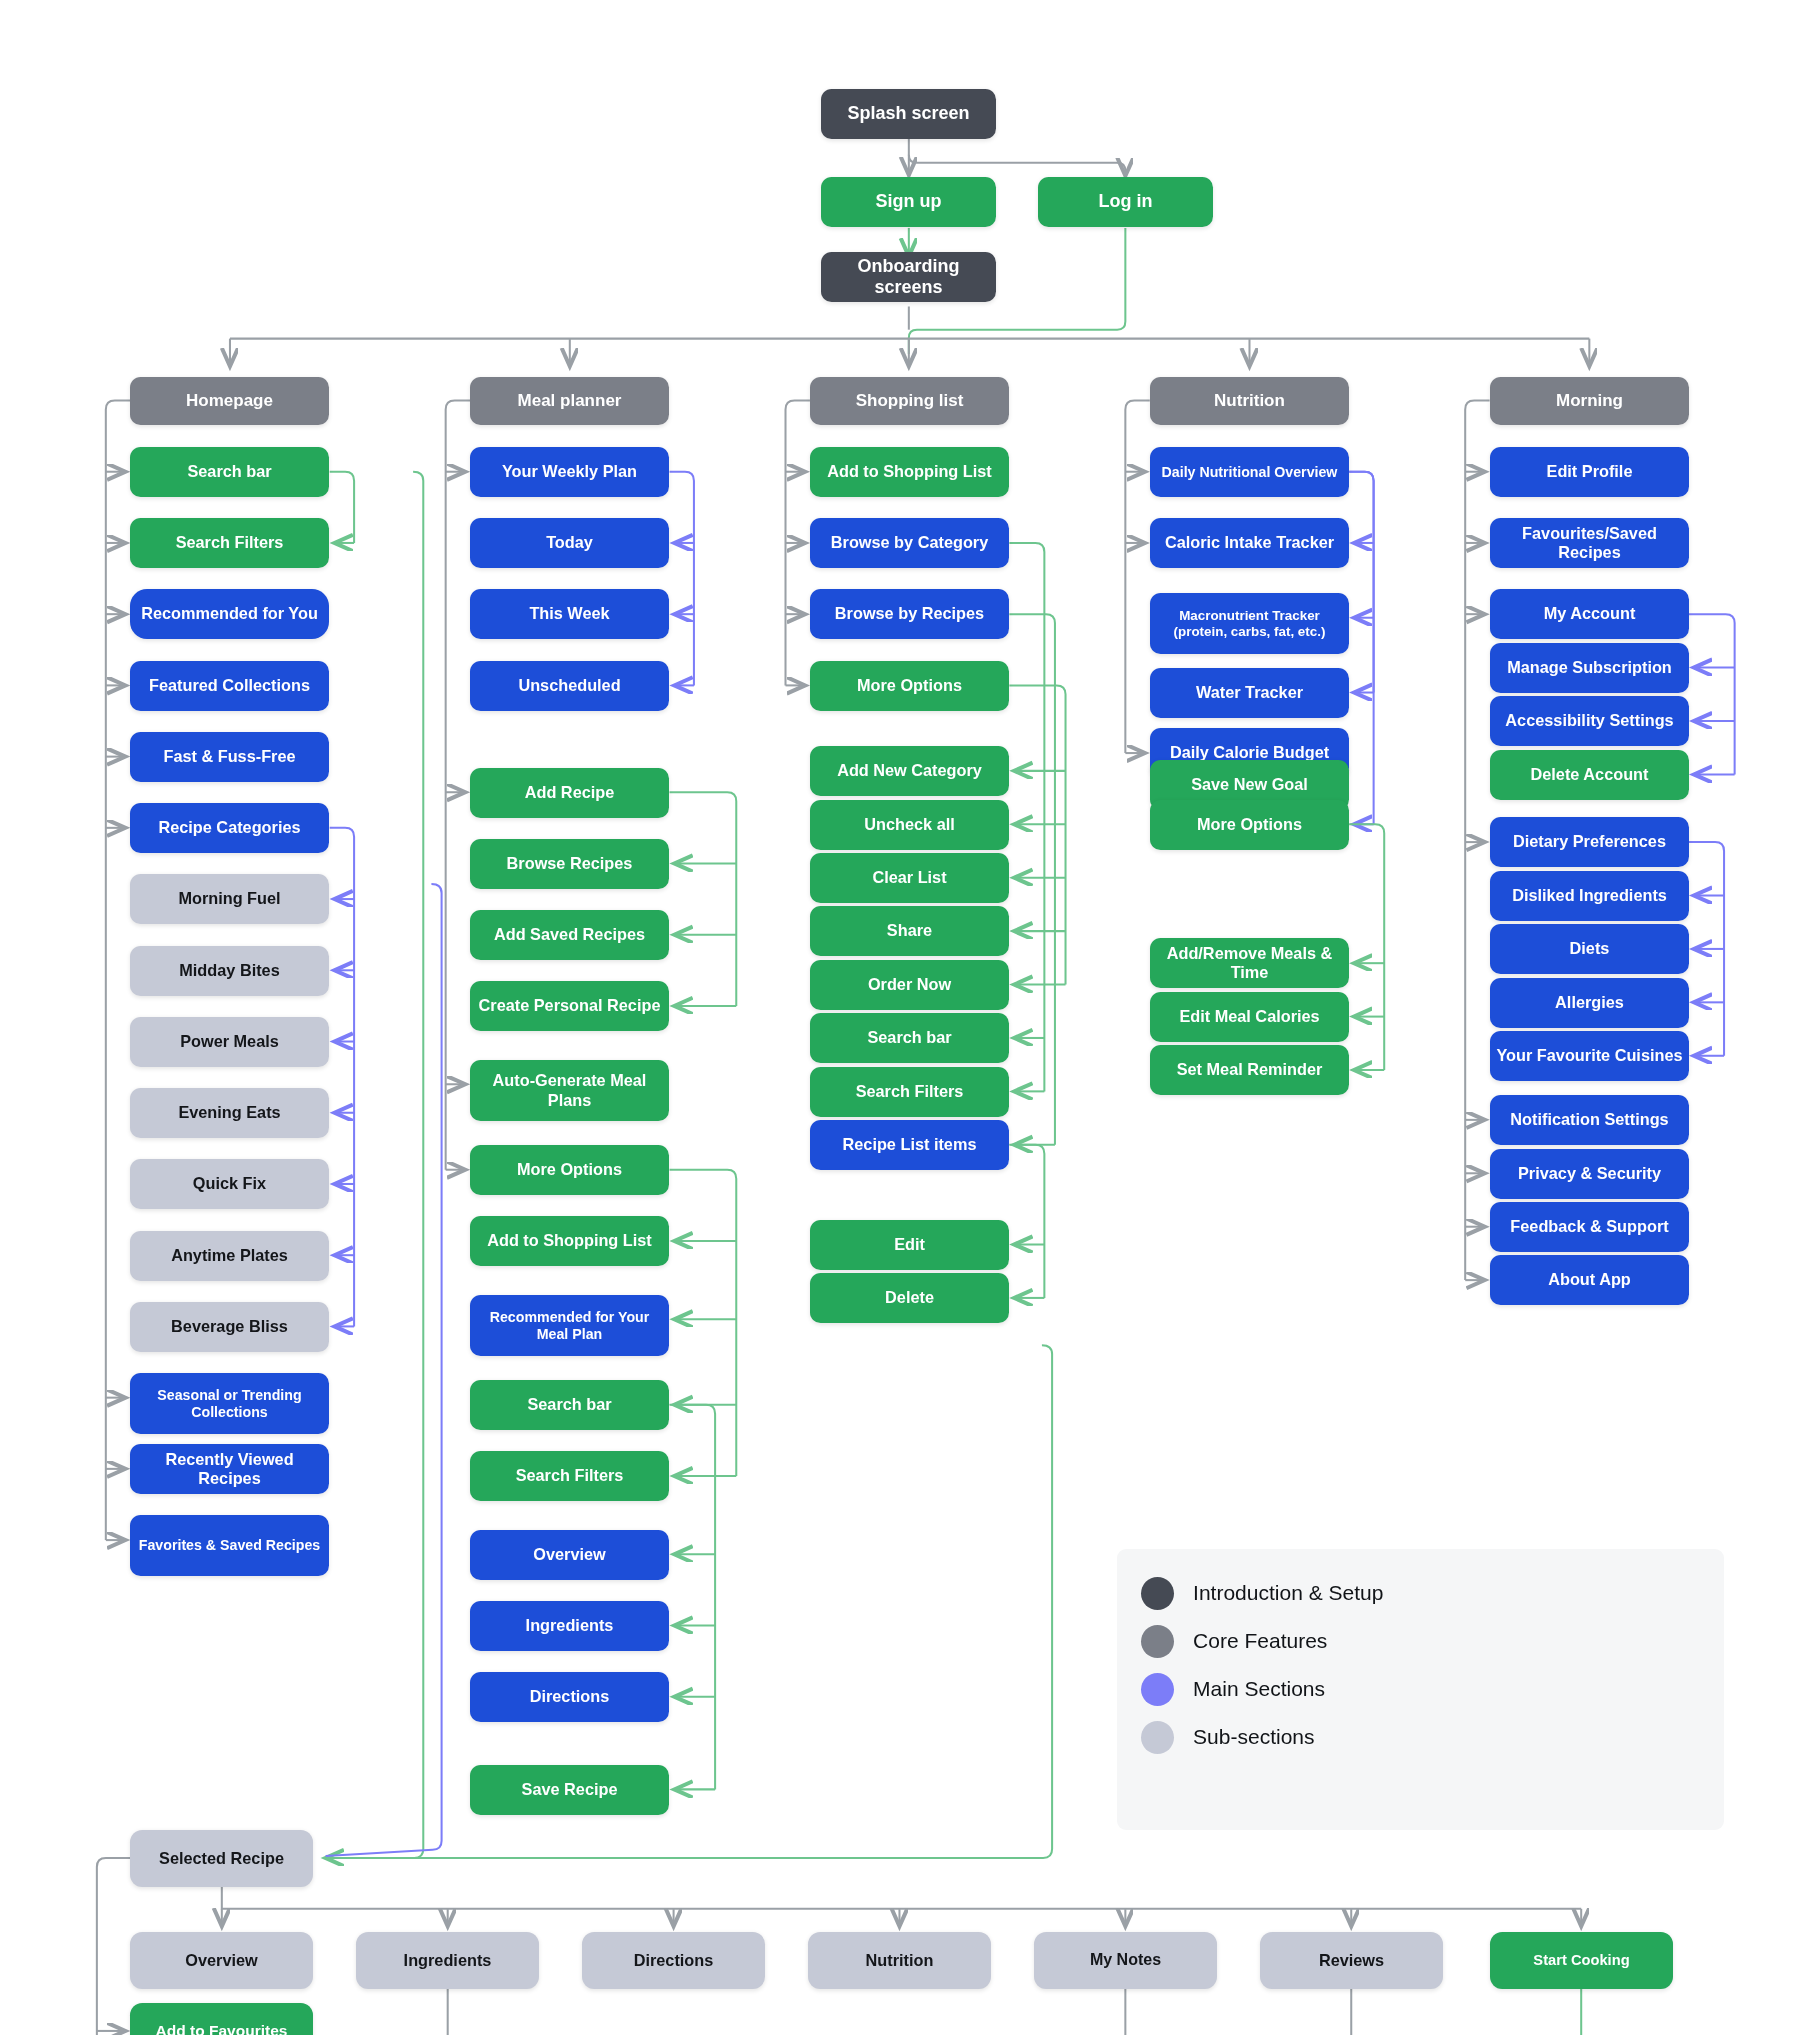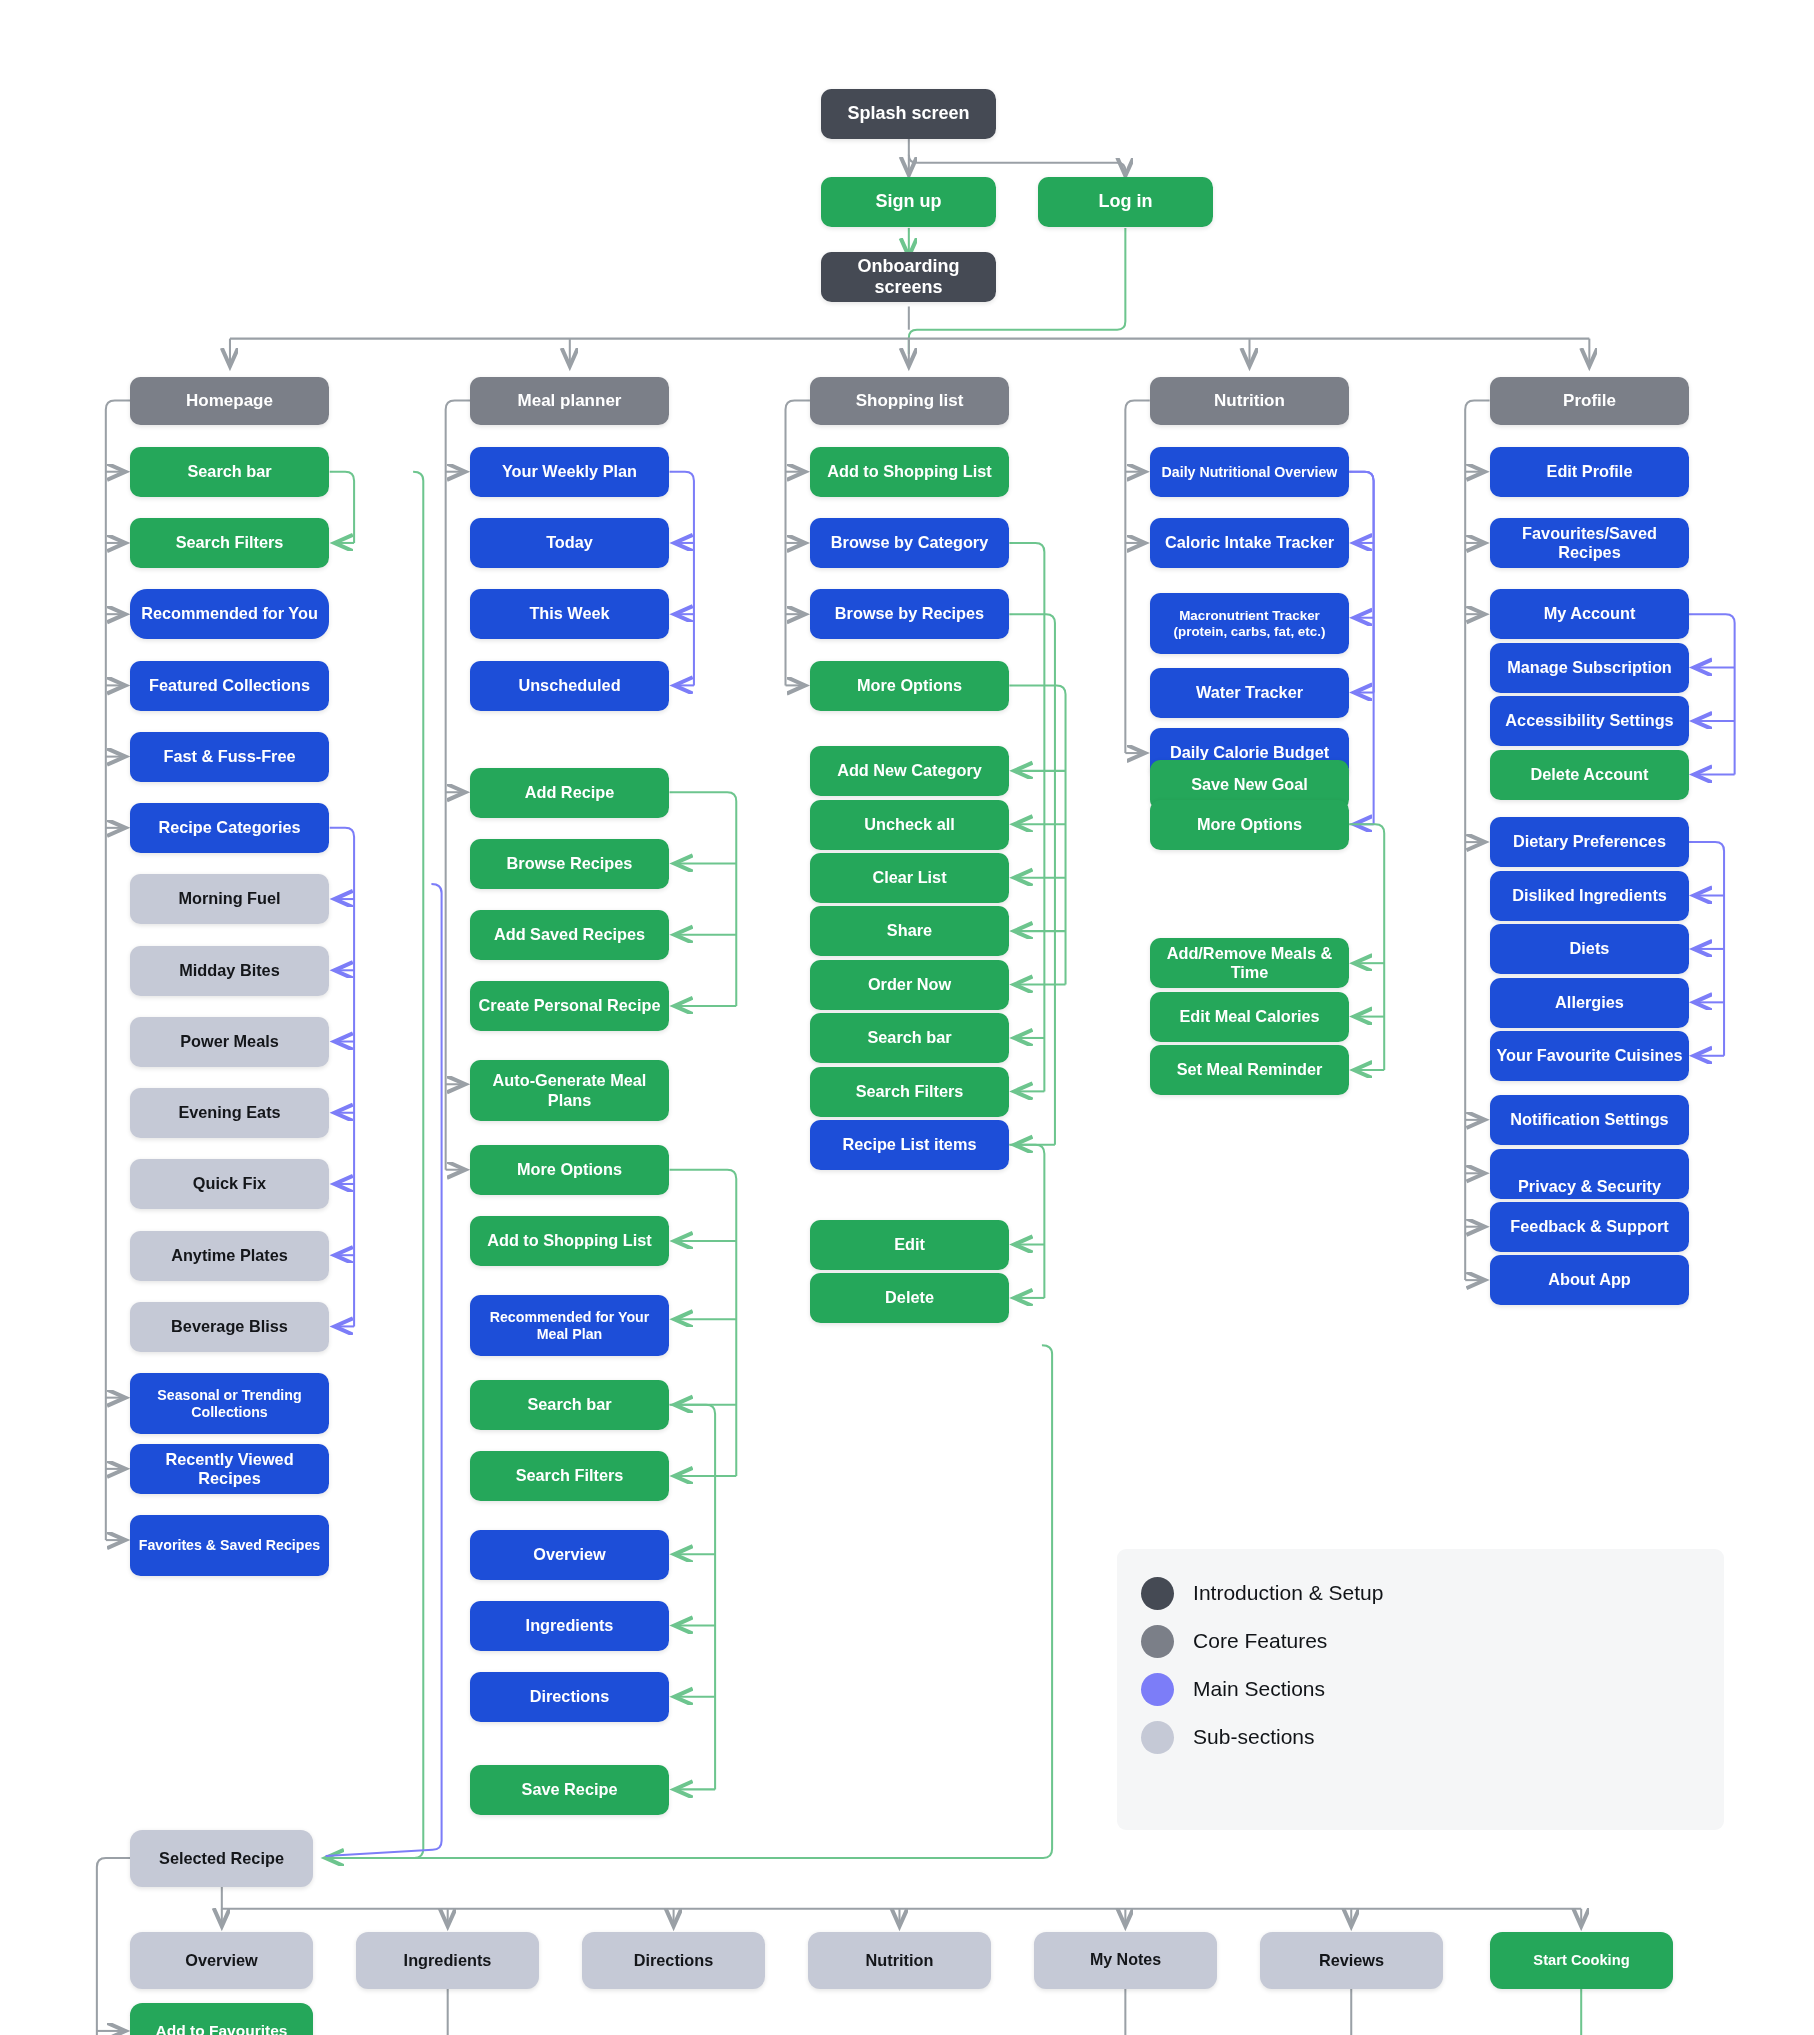--- a/index.html
+++ b/index.html
@@ -395,21 +395,21 @@
       <div class="node t-action col-node" style="left: 1150px; top: 938px; font-size: 16.3px;">
         <span>Add/Remove Meals &amp; Time</span>
       </div>
       <div class="node t-action col-node" style="left: 1150px; top: 992px; font-size: 16.3px;">
         <span>Edit Meal Calories</span>
       </div>
       <div class="node t-action col-node" style="left: 1150px; top: 1045px; font-size: 16.3px;">
         <span>Set Meal Reminder</span>
       </div>
       <div class="node t-core head-node" style="left: 1490px; top: 377px;">
-        <span>Profile</span>
+        <span>Morning</span>
       </div>
       <div class="node t-main col-node" style="left: 1490px; top: 447px; font-size: 16.3px;">
         <span>Edit Profile</span>
       </div>
       <div class="node t-main col-node" style="left: 1490px; top: 518px; font-size: 16.3px;">
         <span>Favourites/Saved Recipes</span>
       </div>
       <div class="node t-main col-node" style="left: 1490px; top: 589px; font-size: 16.3px;">
         <span>My Account</span>
       </div>
@@ -433,21 +433,21 @@
       </div>
       <div class="node t-main col-node" style="left: 1490px; top: 978px; font-size: 16.3px;">
         <span>Allergies</span>
       </div>
       <div class="node t-main col-node" style="left: 1490px; top: 1031px; font-size: 16.3px;">
         <span>Your Favourite Cuisines</span>
       </div>
       <div class="node t-main col-node" style="left: 1490px; top: 1095px; font-size: 16.3px;">
         <span>Notification Settings</span>
       </div>
-      <div class="node t-main col-node" style="left: 1490px; top: 1149px; font-size: 16.3px; align-items: flex-end;">
+      <div class="node t-main col-node" style="left: 1490px; top: 1149px; font-size: 16.3px;">
         <span>Privacy &amp; Security</span>
       </div>
       <div class="node t-main col-node" style="left: 1490px; top: 1202px; font-size: 16.3px;">
         <span>Feedback &amp; Support</span>
       </div>
       <div class="node t-main col-node" style="left: 1490px; top: 1255px; font-size: 16.3px;">
         <span>About App</span>
       </div>
     </div>
 

